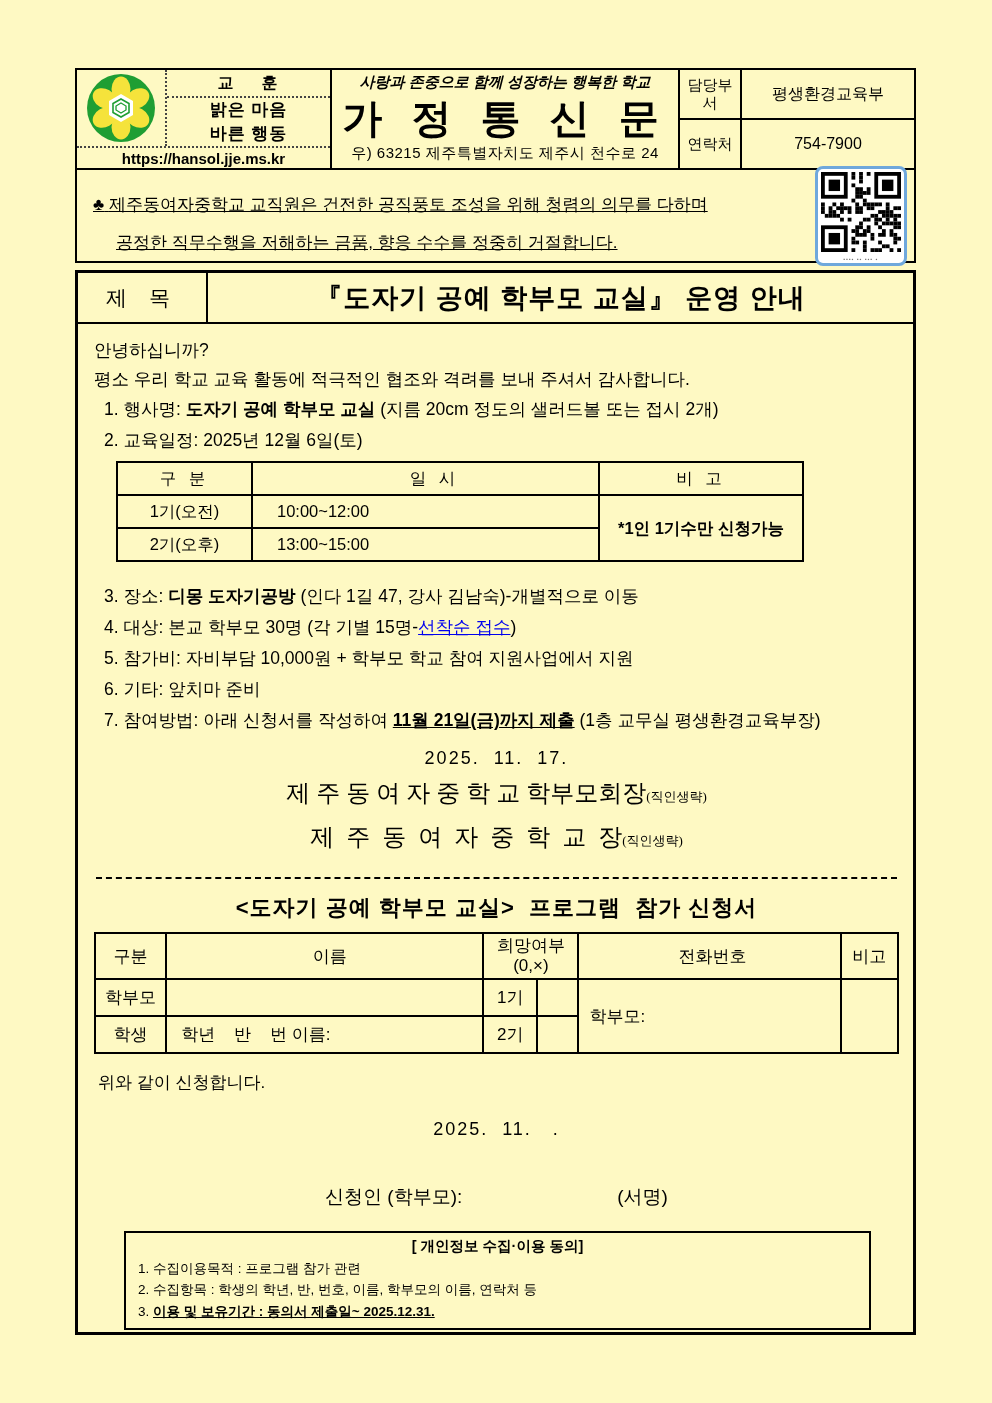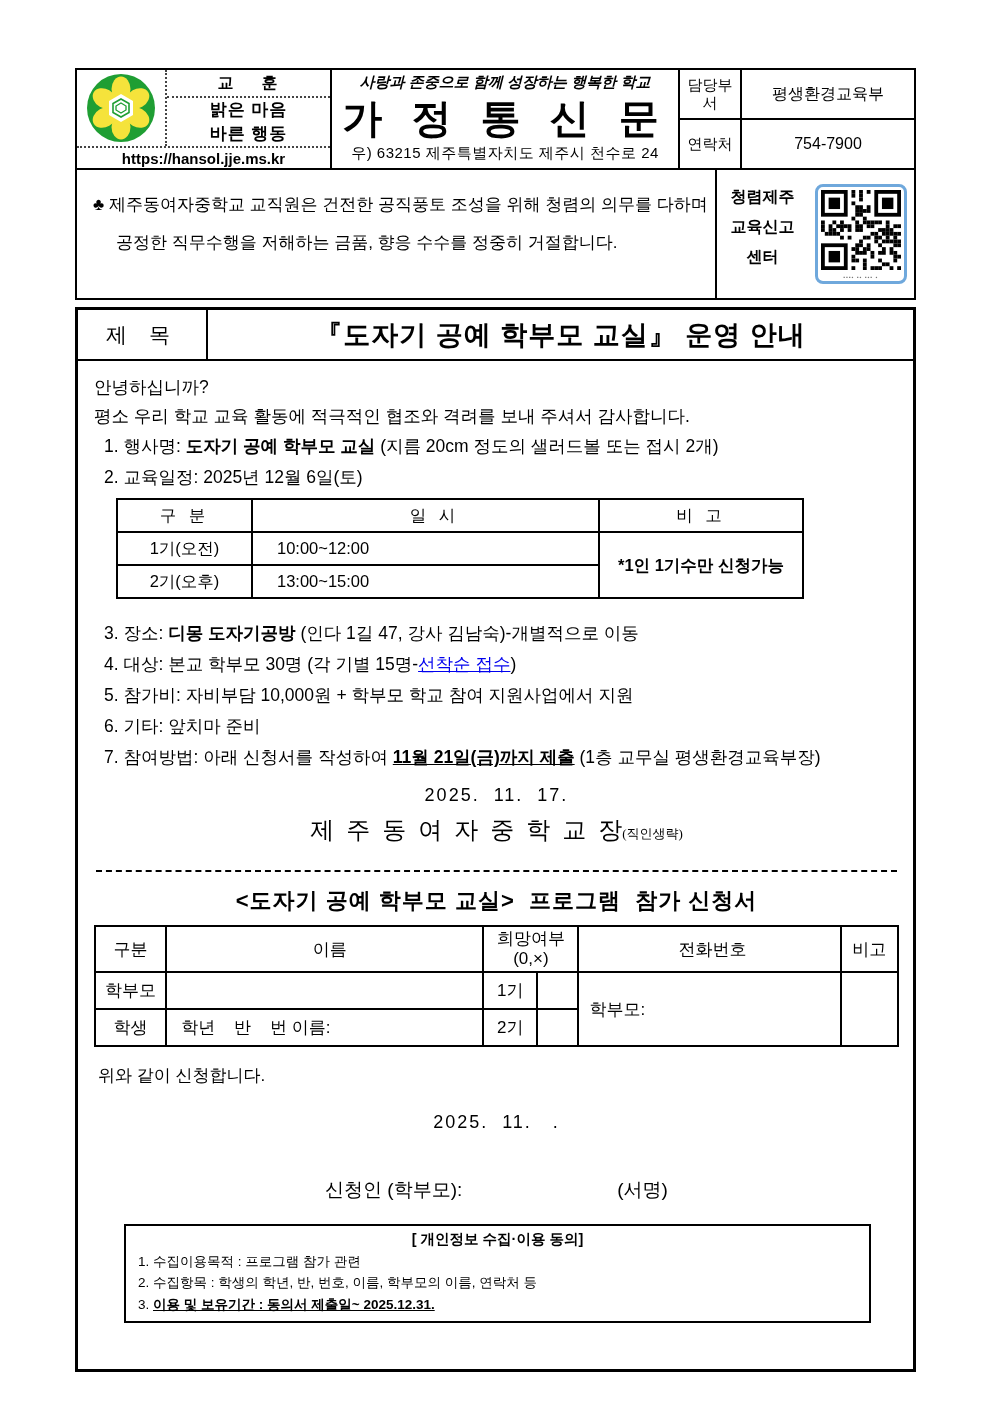--- a/index.html
+++ b/index.html
@@ -1,18 +1,18 @@
 <!DOCTYPE html>
 <html><head>
 <meta charset="utf-8">
 <style>
   * { margin:0; padding:0; box-sizing:border-box; }
   html,body { background:#e8e8e8; }
   .page {
-    position:relative; width:992px; height:1403px; background:#ffffff;
+    position:relative; width:992px; height:1403px; background:#fef9c3;
     font-family:"Liberation Sans","DejaVu Sans",sans-serif; color:#000;
     margin:0 auto; overflow:hidden;
   }
   .doc { position:absolute; left:75px; top:68px; width:841px; }
   .pre { white-space:pre-wrap; }
 
   
   .hdr { display:flex; border:2px solid #000; height:102px; }
   .h-left { width:255px; border-right:2px solid #000; display:flex; flex-direction:column; }
   .h-left-top { flex:1; display:flex; }
@@ -26,21 +26,21 @@
   .main-title { font-size:40px; font-weight:bold; letter-spacing:9px; line-height:52px; }
   .addr { font-size:15px; letter-spacing:0.5px; }
   .h-right { width:236px; border-left:2px solid #000; display:flex; flex-direction:column; }
   .h-right-row { flex:1; display:flex; align-items:center; }
   .h-right-row:first-child { border-bottom:2px solid #000; }
   .h-cell-label { width:62px; align-self:stretch; display:flex; align-items:center; justify-content:center;
     border-right:2px solid #000; font-size:15px; text-align:center; line-height:18px; padding:2px; }
   .h-cell-val { flex:1; text-align:center; font-size:16px; }
 
   
-  .integrity { display:flex; border:2px solid #000; border-top:none; height:130px; }
+  .integrity { display:flex; border:2px solid #000; border-top:none; height:93px;text-decoration:underline; }
   .i-text { flex:1; padding:16px 6px 0 16px; font-size:17px; line-height:38px; }
   .i-line2 { padding-left:23px; }
   .i-center { width:93px; border-left:2px solid #000; text-align:center; font-size:16px; font-weight:600;
     padding-top:12px; line-height:30px; }
   .i-qr { width:106px; display:flex; align-items:center; justify-content:center; }
   .qr-frame { border:3px solid #6fa8dc; border-radius:8px; padding:3px 3px 1px; background:#fff; }
   .qr-caption { font-size:5px; color:#777; text-align:center; letter-spacing:1px; line-height:6px; overflow:hidden; height:6px; }
 
   
   .mainbox { border:3px solid #000; margin-top:7px; height:1065px; }
@@ -138,25 +138,20 @@
           <div class="h-cell-label">연락처</div>
           <div class="h-cell-val">754-7900</div>
         </div>
       </div>
     </div>
 
     <div class="integrity">
       <div class="i-text">
         <div><span>♣</span> <span>제주동여자중학교 교직원은 건전한 공직풍토 조성을 위해 청렴의 의무를 다하며</span></div>
         <div class="i-line2">공정한 직무수행을 저해하는 금품, 향응 수수를 정중히 거절합니다.</div>
-      </div>
-      <div class="i-center">
-        <div>청렴제주</div>
-        <div>교육신고</div>
-        <div>센터</div>
       </div>
       <div class="i-qr">
         <div class="qr-frame">
           <svg width="80" height="80" viewBox="0 0 84 84">
               <g class="modules" fill="#000">
                 <rect x="32" y="0" width="4" height="4"></rect>
                 <rect x="40" y="0" width="4" height="4"></rect>
                 <rect x="48" y="0" width="4" height="4"></rect>
                 <rect x="32" y="4" width="4" height="4"></rect>
                 <rect x="40" y="4" width="4" height="4"></rect>
@@ -322,20 +317,21 @@
             </table>
 
           <div><span>3. 장소: </span><b>디몽 도자기공방</b><span> (인다 1길 47, 강사 김남숙)-개별적으로 이동</span></div>
           <div><span>4. 대상: 본교 학부모 30명 (각 기별 15명-</span><span class="blue">선착순 접수</span><span>)</span></div>
           <div>5. 참가비: 자비부담 10,000원 + 학부모 학교 참여 지원사업에서 지원</div>
           <div>6. 기타: 앞치마 준비</div>
           <div><span>7. 참여방법: 아래 신청서를 작성하여 </span><span class="bu">11월 21일(금)까지 제출</span><span> (1층 교무실 평생환경교육부장)</span></div>
         </div>
 
         <div class="c-date pre">2025.  11.  17.</div>
+        <div class="sign-line pre"><span>제 주 동 여 자 중 학 교 학부모회장</span><span class="sign-small">(직인생략)</span></div>
         <div class="sign-line pre"><span>제  주  동  여  자  중  학  교  장</span><span class="sign-small">(직인생략)</span></div>
 
         <div class="dashed"></div>
 
         <div class="form-title pre">&lt;도자기 공예 학부모 교실&gt;  프로그램  참가 신청서</div>
 
         <table class="appform">
           <tbody>
               <tr>
             <th class="af-gubun">구분</th>

